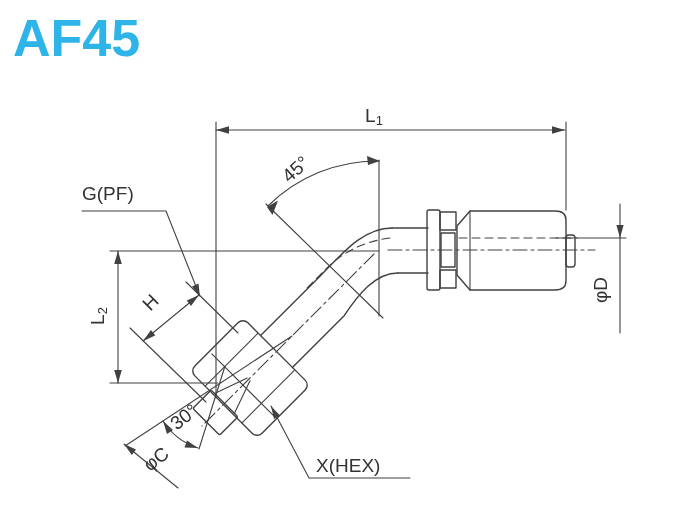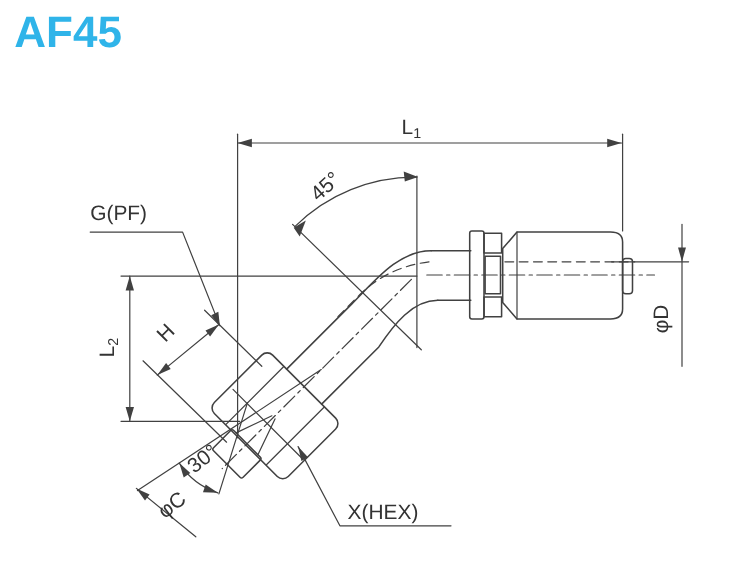--- a/index.html
+++ b/index.html
@@ -11,21 +11,21 @@
   html,body{margin:0;padding:0;background:var(--bg);}
   .page{
     position:relative;
     width:677px;height:520px;
     background:var(--bg);
     font-family:"Liberation Sans", sans-serif;
     overflow:hidden;
   }
   .title{
     position:absolute;left:13px;top:8px;
-    font-size:40px;font-weight:bold;letter-spacing:0px;
+    font-size:52px;font-weight:bold;letter-spacing:0px;
     color:var(--accent);
     font-family:"Liberation Sans", sans-serif;
   }
   svg text{
     font-family:"Liberation Sans", sans-serif;
     fill:var(--label);
   }
   .dimtext{font-size:19px;}
   .dimtext-small{font-size:13px;}
   svg .stroke{stroke:var(--line);stroke-width:1.4;fill:none;stroke-linecap:round;stroke-linejoin:round;}

